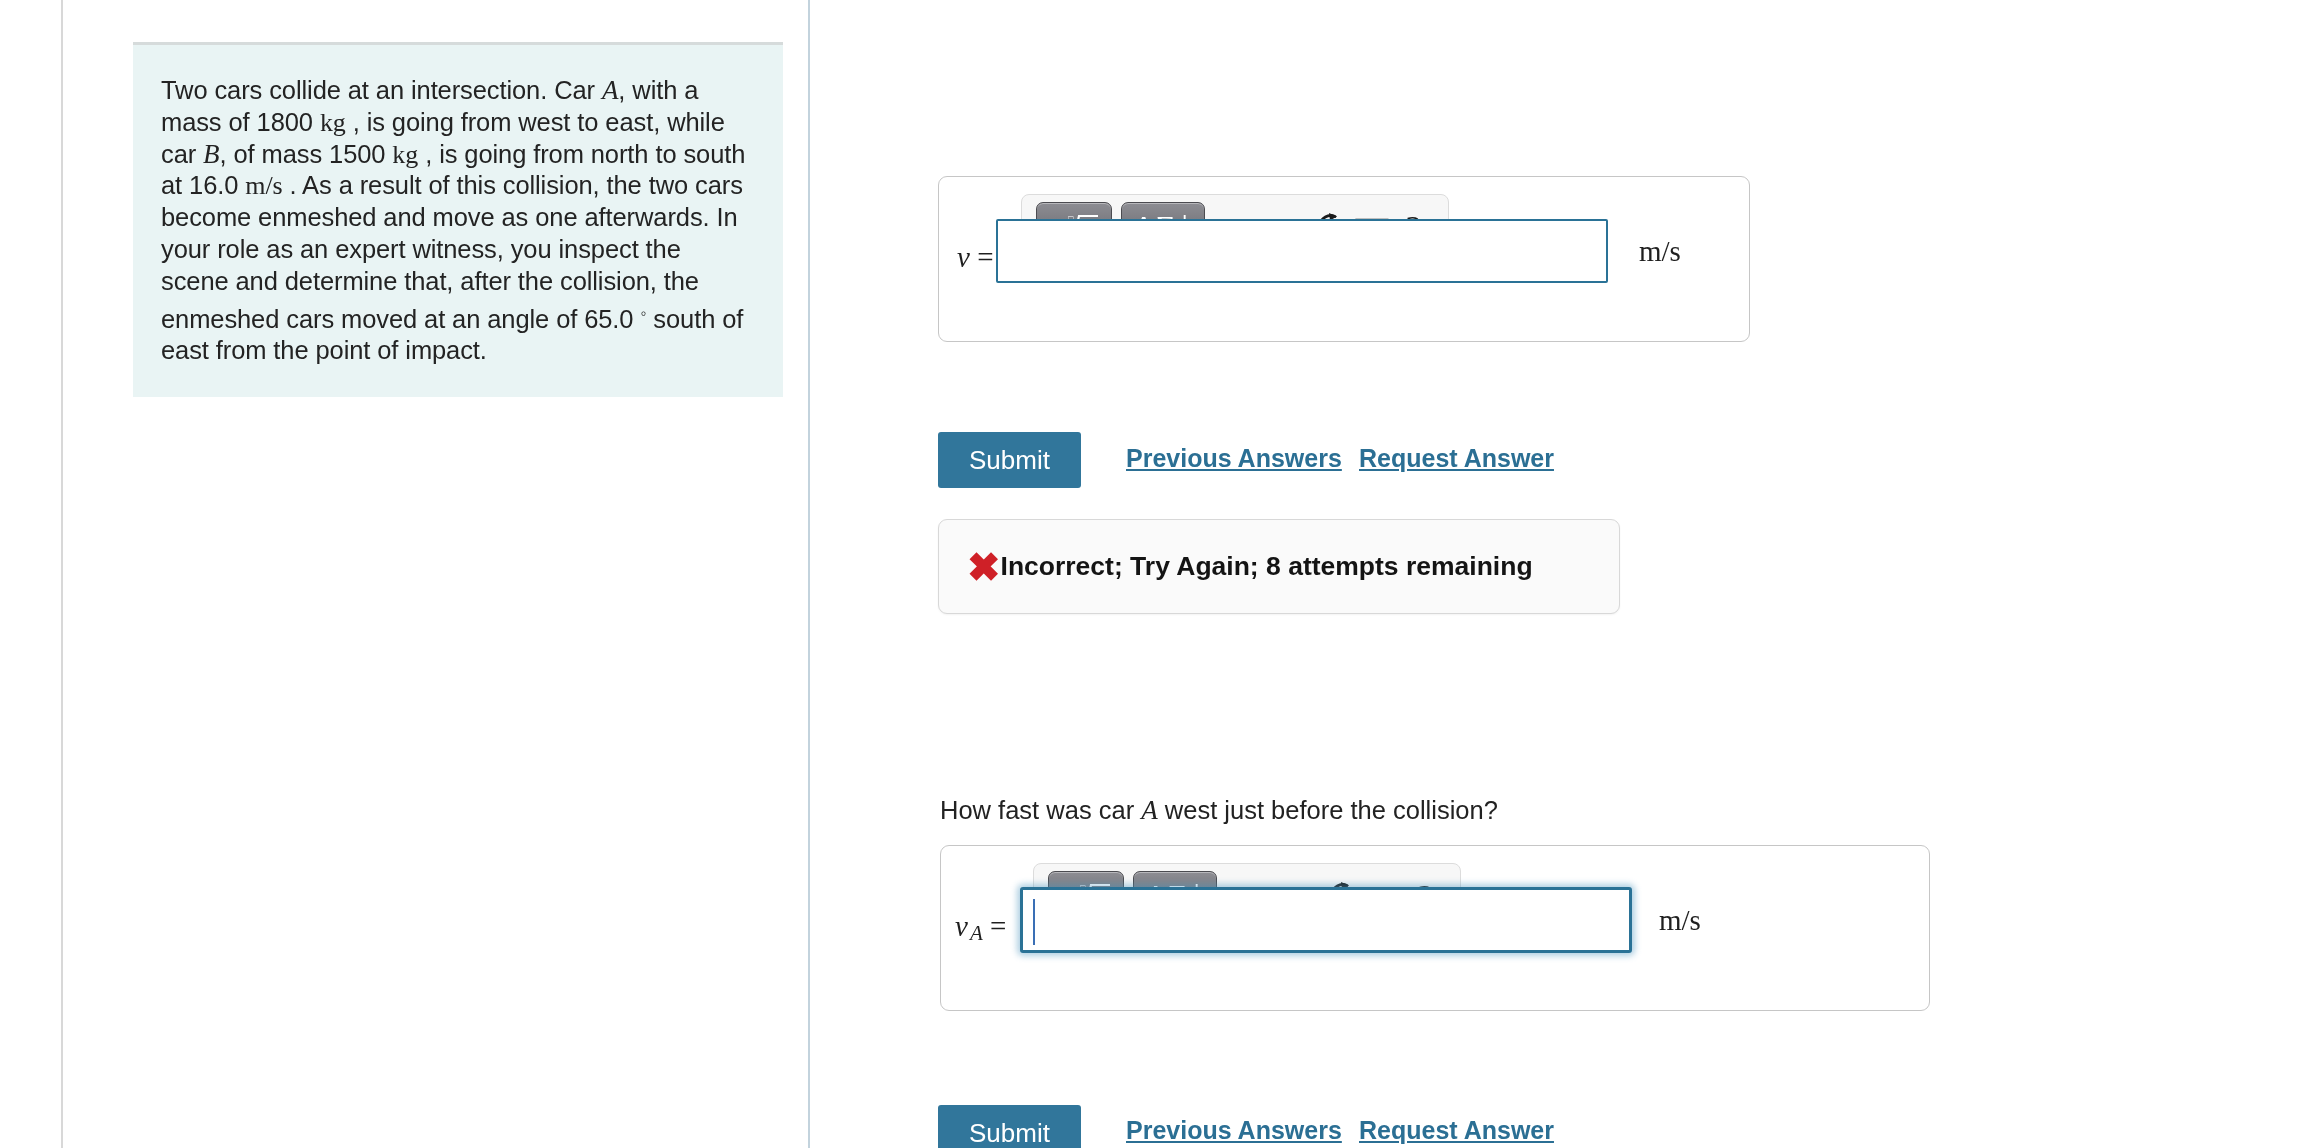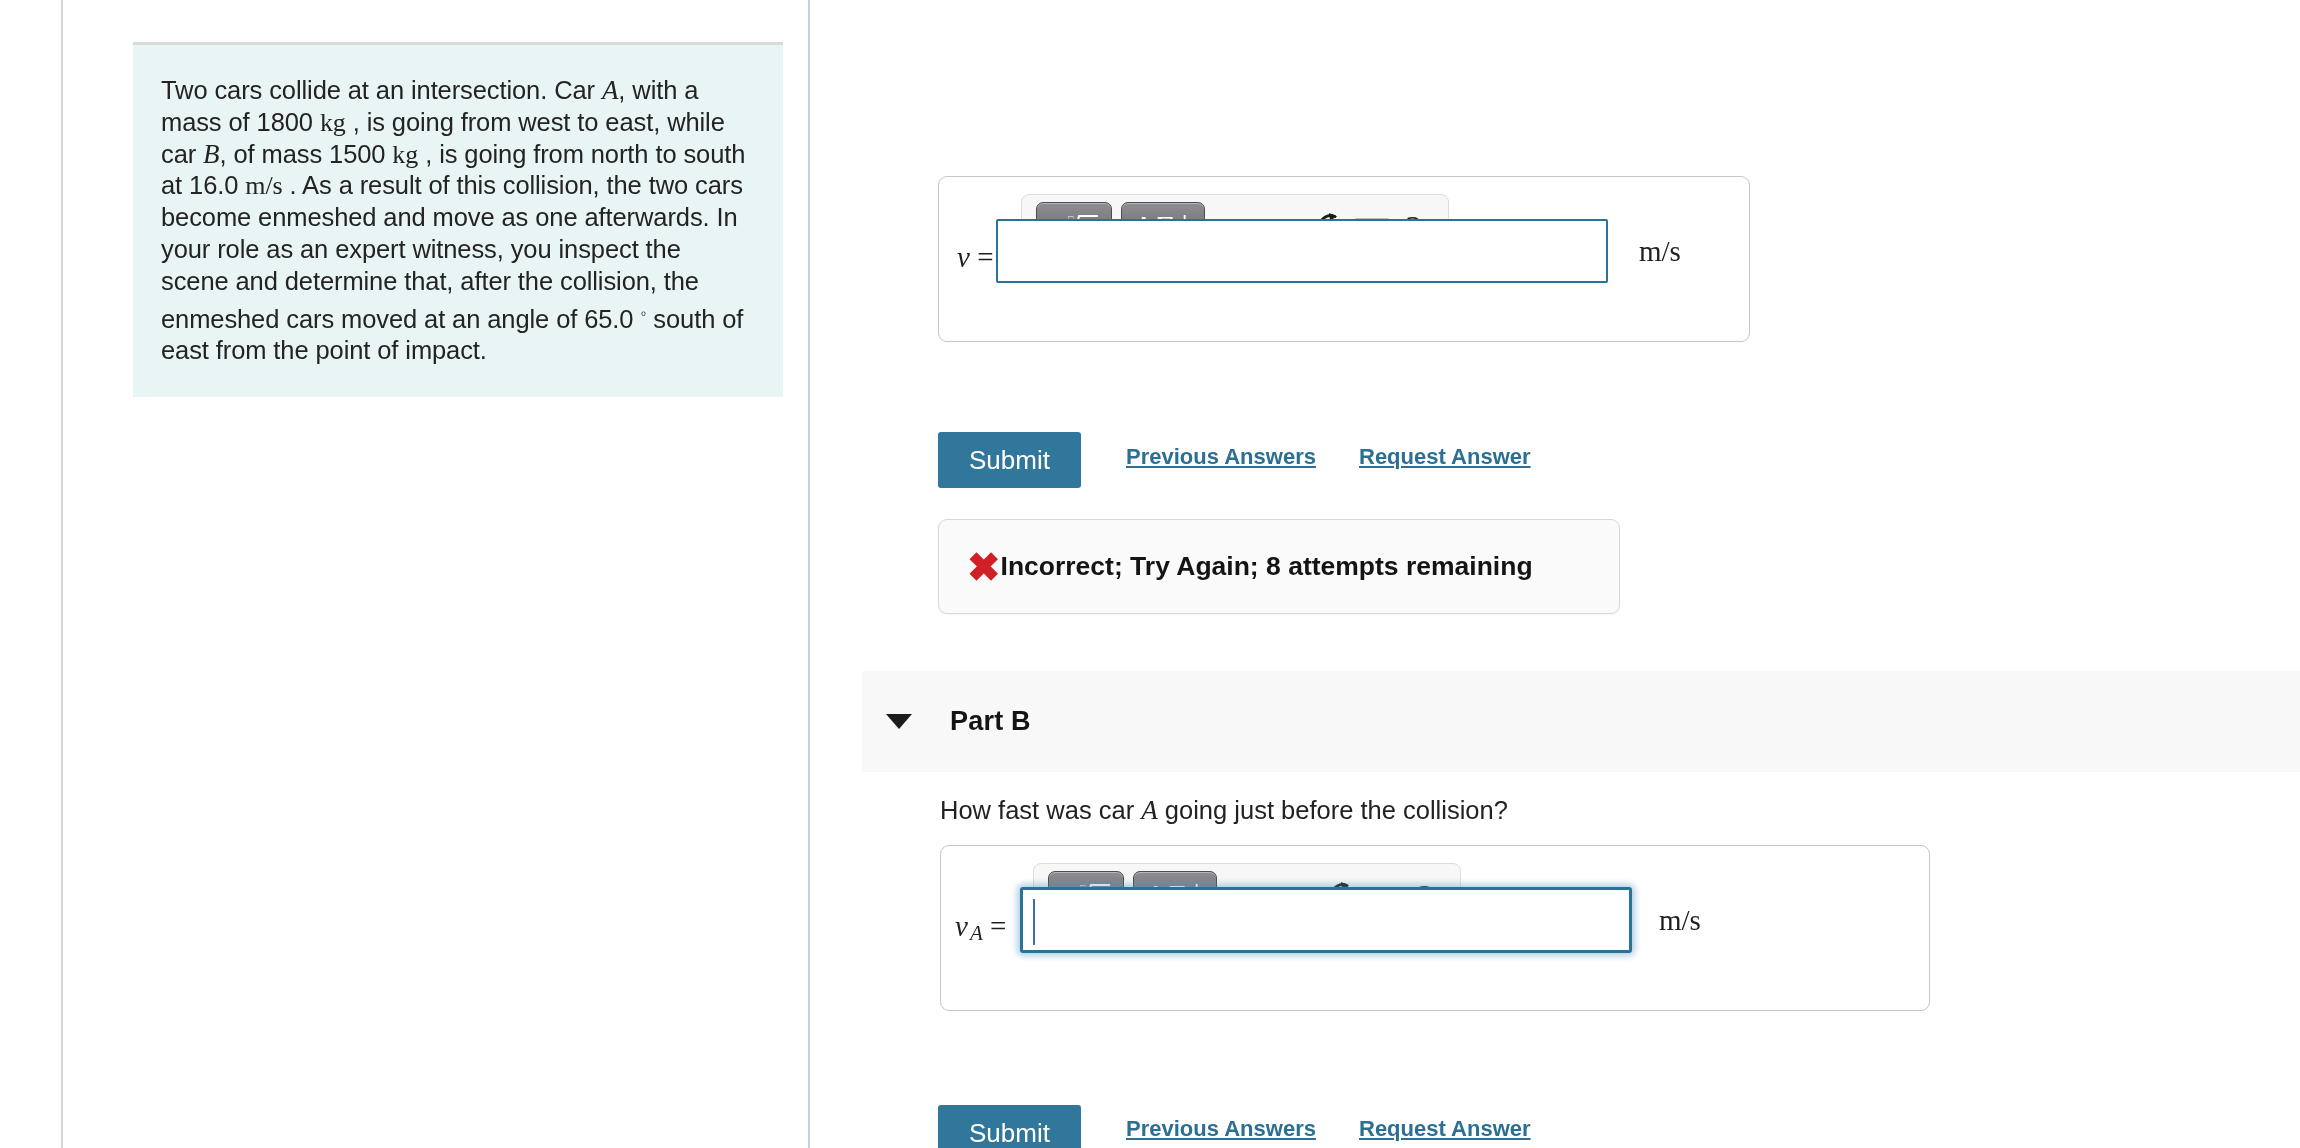--- a/index.html
+++ b/index.html
@@ -222,21 +222,21 @@
     border-radius: 3px;
     padding: 0;
     width: 143px;
     height: 56px;
     cursor: pointer;
     font-family: "Liberation Sans", sans-serif;
   }
   .linkbtn {
     position: absolute;
     color: #2b6f94;
-    font-size: 22px;
+    font-size: 25px;
     font-weight: bold;
     text-decoration: underline;
     cursor: pointer;
     white-space: nowrap;
   }
 
   
   .feedback {
     position: absolute;
     border: 1.5px solid #d8d8d8;
@@ -340,26 +340,22 @@
 
     <button class="submit-btn" style="left:128px; top:432px;">Submit</button>
     <div class="linkbtn" style="left:316px; top:444px;">Previous Answers</div>
     <div class="linkbtn" style="left:549px; top:444px;">Request Answer</div>
 
     <div class="feedback" style="left:128px; top:519px; width:682px; height:95px;">
       <div class="fb-x">✖</div>
       <div class="fb-text">Incorrect; Try Again; 8 attempts remaining</div>
     </div>
 
-    <div class="part-header" style="top:671px;">
-      <div class="part-caret"></div>
-      <div class="part-title">Part B</div>
-    </div>
-
-    <div class="question-text" style="left:130px; top:795px;"><span>How fast was car </span><span class="mi">A</span><span> going just before the collision?</span></div>
+
+    <div class="question-text" style="left:130px; top:795px;"><span>How fast was car </span><span class="mi">A</span><span> west just before the collision?</span></div>
 
     <div class="answer-card" style="left:130px; top:845px; width:990px; height:166px;">
 
       <div class="mathbar" style="left:92px; top:17px; width:428px;">
 
         <div class="mbtn">
           <svg class="ticon" width="52" height="34" viewBox="0 0 52 34" aria-hidden="true">
             <rect x="2" y="8" width="13" height="22" fill="#ffffff"></rect>
             <text x="20" y="11" font-family="Liberation Serif, serif" font-size="9" fill="#ffffff">□</text>
             <path d="M21 17 L25 30 L31 5 L50 5" stroke="#ffffff" stroke-width="2.2" fill="none"></path>

